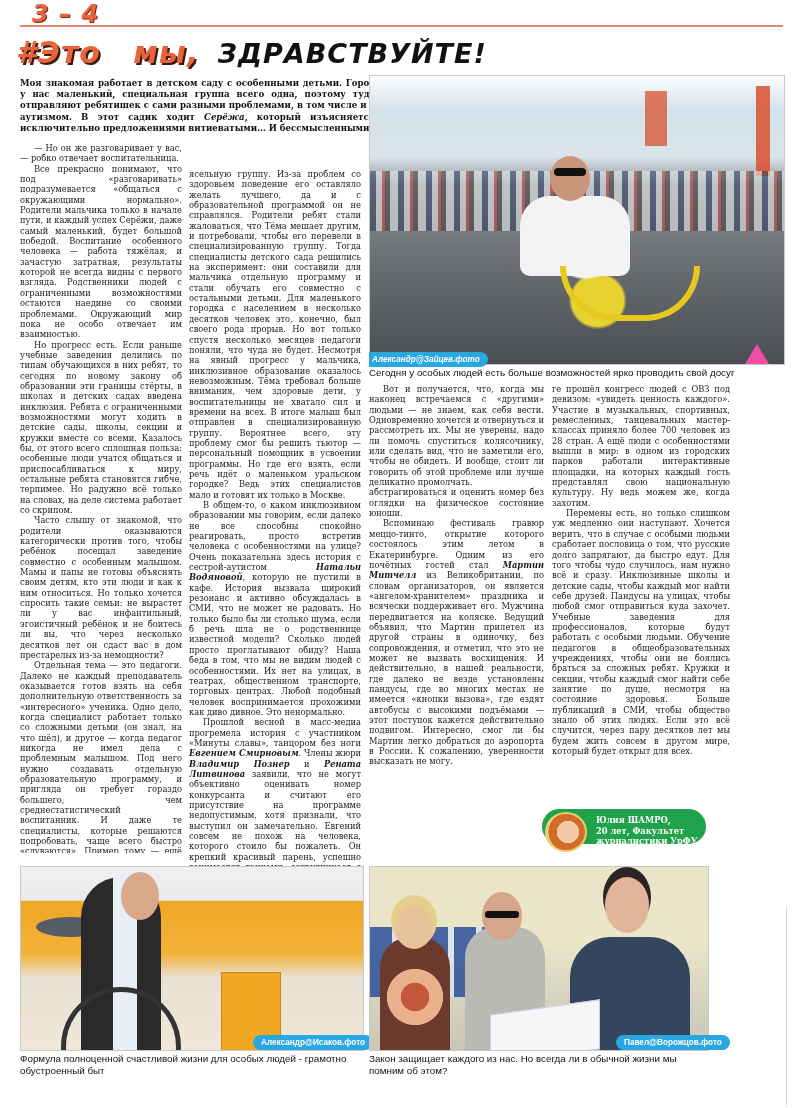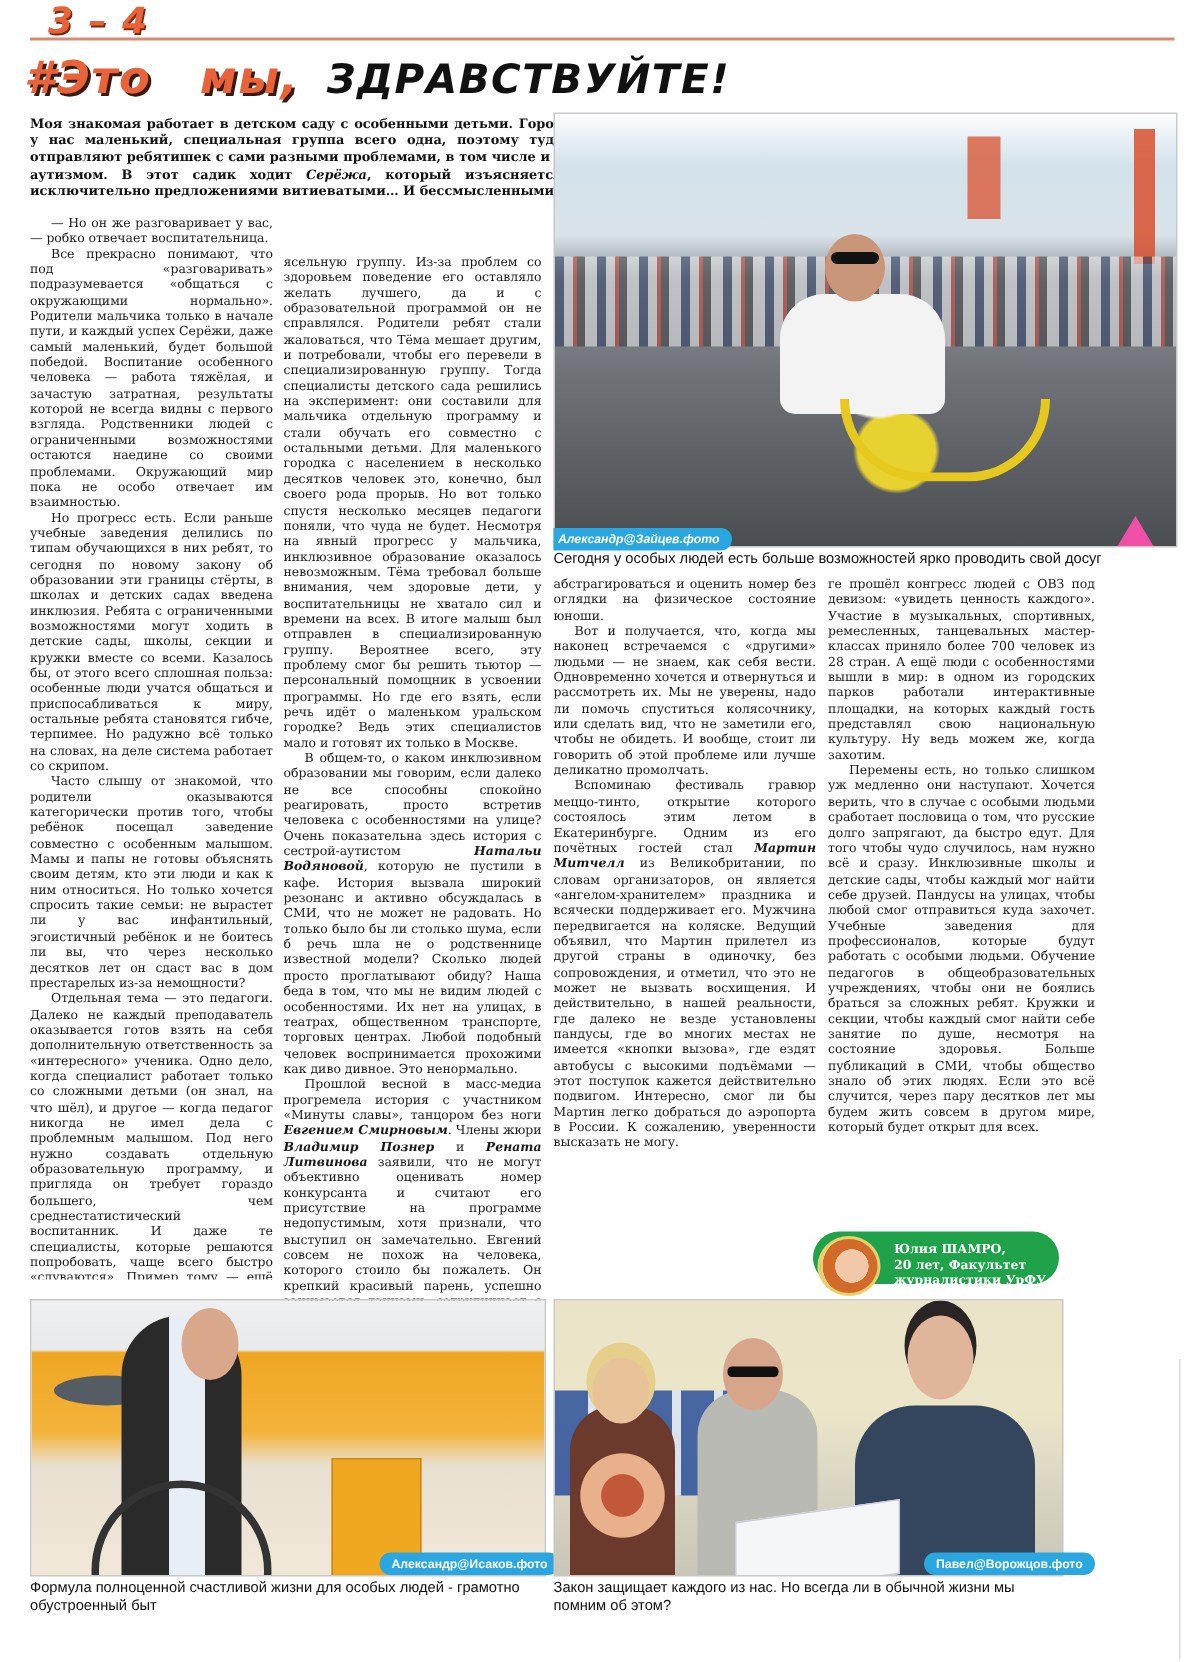--- a/index.html
+++ b/index.html
@@ -87,21 +87,20 @@
     position: absolute; font-family: "Liberation Sans", sans-serif; font-weight: normal;
     font-size: 9.8px; line-height: 11.5px; color: #111;
   }
   .cap-main { left: 369px; top: 367px; width: 420px; }
 
   .author {
     position: absolute; left: 542px; top: 809px; width: 164px; height: 35px;
     background: #1fa24a; border-radius: 23px; color: #fff;
     font-family: "DejaVu Serif", serif; font-weight: bold; font-size: 8.3px; line-height: 10.5px;
     padding: 6px 0 0 54px;
-    margin-top: 12px;
   }
   .author .avatar {
     position: absolute; left: 3px; top: 3px; width: 42px; height: 40px; border-radius: 50%;
     background: radial-gradient(circle at 55% 50%, #f2c9a8 0 40%, #d26b2a 41% 70%, #e8cf7a 71%);
     border: 2px solid #e8d070;
   }
 
   .photo-kitchen {
     left: 20px; top: 866px; width: 344px; height: 185px;
     background: linear-gradient(180deg, #eef0f2 0%, #e9eaec 18%, #f0a623 19%, #f3b33a 48%, #e8e0d0 60%, #f1e7d8 100%);
@@ -170,22 +169,22 @@
   <div class="rider"></div>
   <div class="head"></div>
   <div class="glasses"></div>
   <div class="trike"></div>
 </div>
 <div class="credit credit-main">Александр@Зайцев.фото</div>
 <div class="badge-a"></div>
 <div class="caption cap-main">Сегодня у особых людей есть больше возможностей ярко проводить свой досуг</div>
 
 <div class="col col3">
+  <p>Вот и получается, что, когда мы наконец встречаемся с «другими» людьми — не знаем, как себя вести. Одновременно хочется и отвернуться и рассмотреть их. Мы не уверены, надо ли помочь спуститься колясочнику, или сделать вид, что не заметили его, чтобы не обидеть. И вообще, стоит ли говорить об этой проблеме или лучше деликатно промолчать.</p>
   <p style="text-indent:0">абстрагироваться и оценить номер без оглядки на физическое состояние юноши.</p>
-  <p>Вот и получается, что, когда мы наконец встречаемся с «другими» людьми — не знаем, как себя вести. Одновременно хочется и отвернуться и рассмотреть их. Мы не уверены, надо ли помочь спуститься колясочнику, или сделать вид, что не заметили его, чтобы не обидеть. И вообще, стоит ли говорить об этой проблеме или лучше деликатно промолчать.</p>
   <p><span>Вспоминаю фестиваль гравюр меццо-тинто, открытие которого состоялось этим летом в Екатеринбурге. Одним из его почётных гостей стал </span><b>Мартин Митчелл</b><span> из Великобритании, по словам организаторов, он является «ангелом-хранителем» праздника и всячески поддерживает его. Мужчина передвигается на коляске. Ведущий объявил, что Мартин прилетел из другой страны в одиночку, без сопровождения, и отметил, что это не может не вызвать восхищения. И действительно, в нашей реальности, где далеко не везде установлены пандусы, где во многих местах не имеется «кнопки вызова», где ездят автобусы с высокими подъёмами — этот поступок кажется действительно подвигом. Интересно, смог ли бы Мартин легко добраться до аэропорта в России. К сожалению, уверенности высказать не могу.</span></p>
 </div>
 
 <div class="col col4">
   <p style="text-indent:0">ге прошёл конгресс людей с ОВЗ под девизом: «увидеть ценность каждого». Участие в музыкальных, спортивных, ремесленных, танцевальных мастер-классах приняло более 700 человек из 28 стран. А ещё люди с особенностями вышли в мир: в одном из городских парков работали интерактивные площадки, на которых каждый гость представлял свою национальную культуру. Ну ведь можем же, когда захотим.</p>
   <p>Перемены есть, но только слишком уж медленно они наступают. Хочется верить, что в случае с особыми людьми сработает пословица о том, что русские долго запрягают, да быстро едут. Для того чтобы чудо случилось, нам нужно всё и сразу. Инклюзивные школы и детские сады, чтобы каждый мог найти себе друзей. Пандусы на улицах, чтобы любой смог отправиться куда захочет. Учебные заведения для профессионалов, которые будут работать с особыми людьми. Обучение педагогов в общеобразовательных учреждениях, чтобы они не боялись браться за сложных ребят. Кружки и секции, чтобы каждый смог найти себе занятие по душе, несмотря на состояние здоровья. Больше публикаций в СМИ, чтобы общество знало об этих людях. Если это всё случится, через пару десятков лет мы будем жить совсем в другом мире, который будет открыт для всех.</p>
 </div>
 
 <div class="author">
   <div class="avatar"></div>

